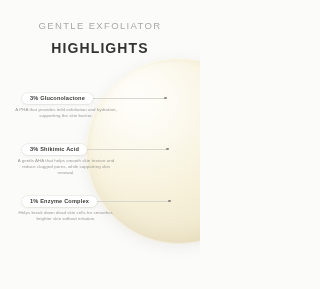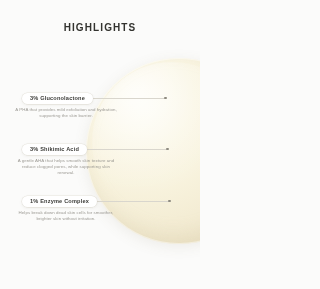--- a/index.html
+++ b/index.html
@@ -32,22 +32,22 @@
     box-shadow:inset 0 0 0 1px rgba(255,255,255,.45), inset -6px -8px 18px rgba(205,192,155,.28);
   }
 
   
   .header{position:absolute;left:0;top:20px;width:200px;text-align:center;}
   .kicker{
     font-size:9.5px;letter-spacing:1.35px;color:#a9a9a7;font-weight:400;
     line-height:12px;white-space:nowrap;
   }
   .headline{
-    font-size:10px;letter-spacing:1.1px;color:#33332f;font-weight:700;
-    line-height:13px;margin-top:1px;white-space:nowrap;
+    font-size:14px;letter-spacing:1.1px;color:#33332f;font-weight:700;
+    line-height:13px;margin-top:10px;white-space:nowrap;
   }
 
   
   .callout{position:absolute;left:0;width:200px;}
   .pill-row{position:relative;height:11px;}
   .pill{
     position:absolute;left:22px;top:0;
     height:11px;line-height:11px;
     padding:0 8px;
     background:#ffffff;
@@ -84,20 +84,21 @@
 
 <div id="stage">
 
   <div class="blob-wrap">
     <div class="blob"></div>
     <div class="blob-sheen"></div>
     <div class="blob-rim"></div>
   </div>
 
   <div class="header">
+    <div class="kicker">GENTLE EXFOLIATOR</div>
     <div class="headline">HIGHLIGHTS</div>
   </div>
 
   <div class="callout" style="top:93px;">
     <div class="pill-row">
       <div class="connector" style="left:88px;width:78px;"></div>
       <div class="dot" style="left:164px;"></div>
       <span class="pill">3% Gluconolactone</span>
     </div>
     <div class="desc" style="top:14px;">A PHA that provides mild exfoliation and hydration, supporting the skin barrier.</div>

